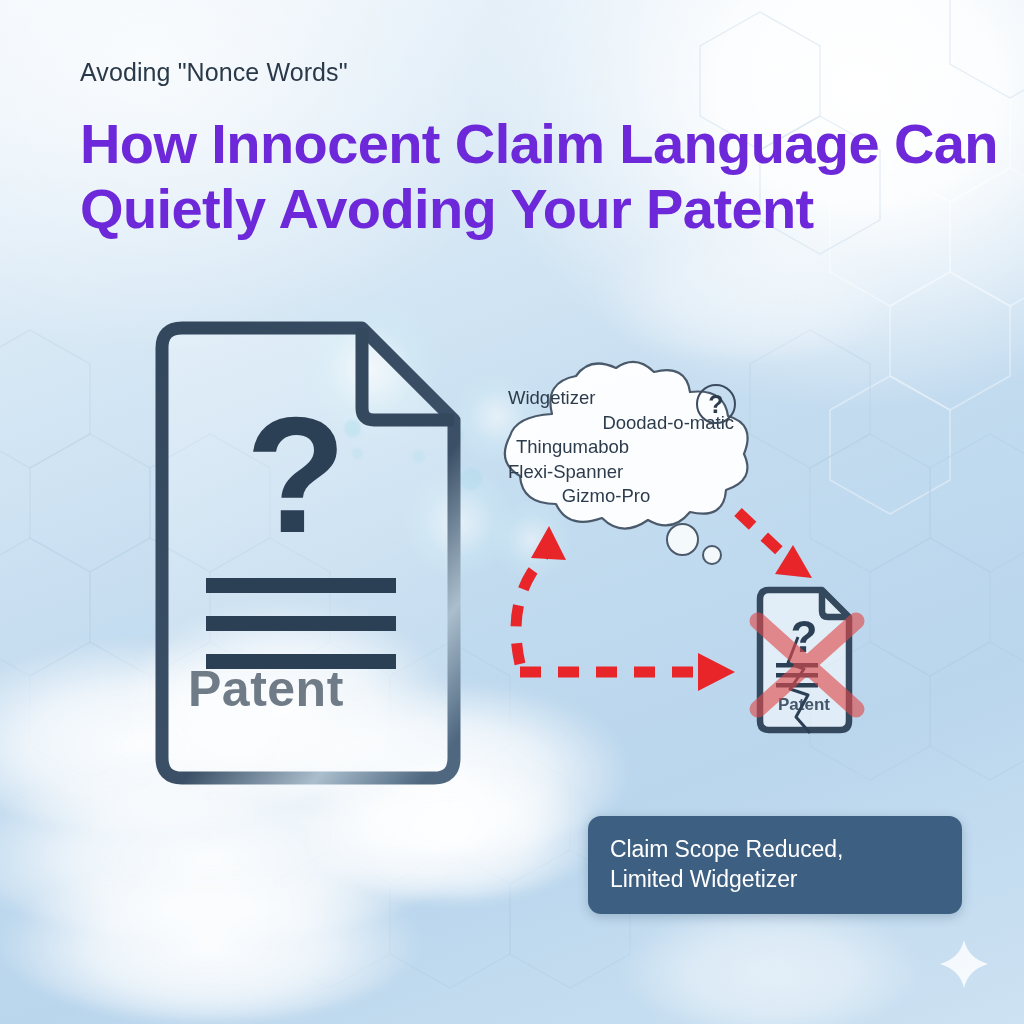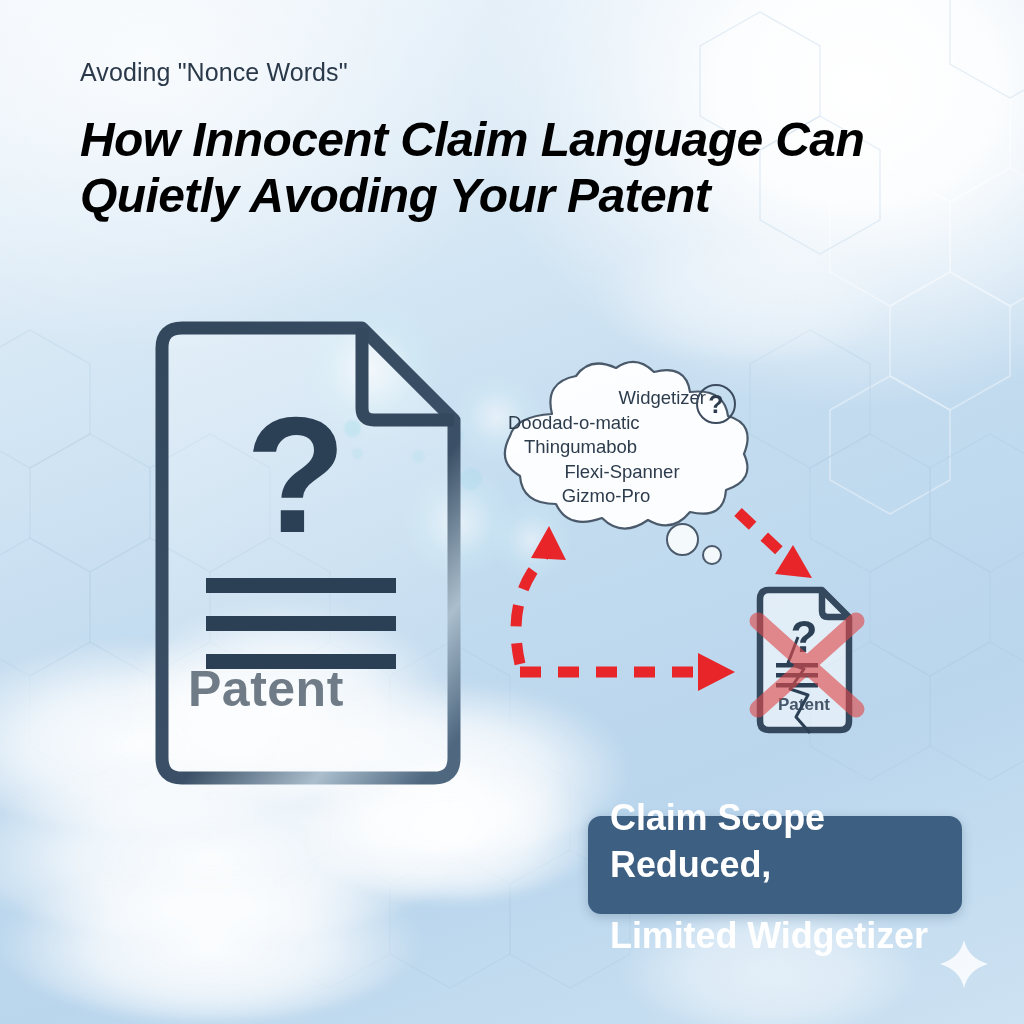--- a/index.html
+++ b/index.html
@@ -43,24 +43,23 @@
 
   
   .eyebrow {
     position:absolute; left:80px; top:58px;
     font-size:25px; font-weight:400; letter-spacing:.1px;
     color:#2a3949;
   }
   .headline {
     position:absolute; left:80px; top:112px;
     width:930px;
-    font-size:48px; line-height:1.16; font-weight:700;
+    font-size:56px; line-height:1.16; font-weight:700;
     letter-spacing:-0.6px;
-    color:#000000;
-    font-style:italic;
+    color:#6d28d9;
   }
   .headline .l2 { display:block; }
 
   
   #bigdoc { position:absolute; left:148px; top:322px; width:320px; height:462px; }
   #bigdoc svg { display:block; width:100%; height:100%; overflow:visible; }
   .doc-patent-label {
     position:absolute; left:40px; top:338px;
     font-size:50px; font-weight:700; color:#6f7b86;
     letter-spacing:.5px;
@@ -68,24 +67,24 @@
 
   
   #cloud { position:absolute; left:494px; top:362px; width:262px; height:172px; }
   #cloud svg.cloudshape { position:absolute; inset:0; width:100%; height:100%; overflow:visible; }
   .cloud-words {
     position:absolute; left:0; top:0; width:262px; height:172px;
     padding:24px 14px 0 14px;
     font-size:18.5px; color:#2d3c4c; line-height:1.33;
   }
   .cloud-words div { white-space:nowrap; }
-  .w1 { text-align:right; padding-right:36px; }
-  .w2 { text-align:left; padding-right:8px; }
-  .w3 { text-align:left;   padding-left:16px; }
-  .w4 { text-align:center;  padding-right:6px; }
+  .w1 { text-align:left; padding-right:36px; }
+  .w2 { text-align:right; padding-right:8px; }
+  .w3 { text-align:left;   padding-left:8px; }
+  .w4 { text-align:left;  padding-right:6px; }
   .w5 { text-align:center; padding-right:38px; }
   .qbadge {
     position:absolute; right:20px; top:22px;
     width:40px; height:40px; border-radius:50%;
     border:2.4px solid #3c4c5e;
     display:flex; align-items:center; justify-content:center;
     font-size:25px; font-weight:700; color:#2d3c4c;
     line-height:1;
   }
   .bub {
@@ -106,22 +105,22 @@
     position:absolute; left:588px; top:816px;
     width:374px; height:98px;
     background:#3d5f82;
     border-radius:13px;
     box-shadow:0 3px 11px rgba(40,70,100,0.26);
     display:flex; flex-direction:column;
     align-items:flex-start; justify-content:center;
     padding:0 0 0 22px;
   }
   .banner div {
-    color:#ffffff; font-size:36px; font-weight:700;
-    line-height:1.3; letter-spacing:-0.1px;margin-top:25px;
+    color:#ffffff; font-size:23px; font-weight:400;
+    line-height:1.3; letter-spacing:-0.1px;
   }
 
   .sparkle { position:absolute; left:938px; top:938px; width:52px; height:52px; }
 </style>
 </head>
 <body>
 
 <div id="stage">
 
   <div class="bg-base"></div>

